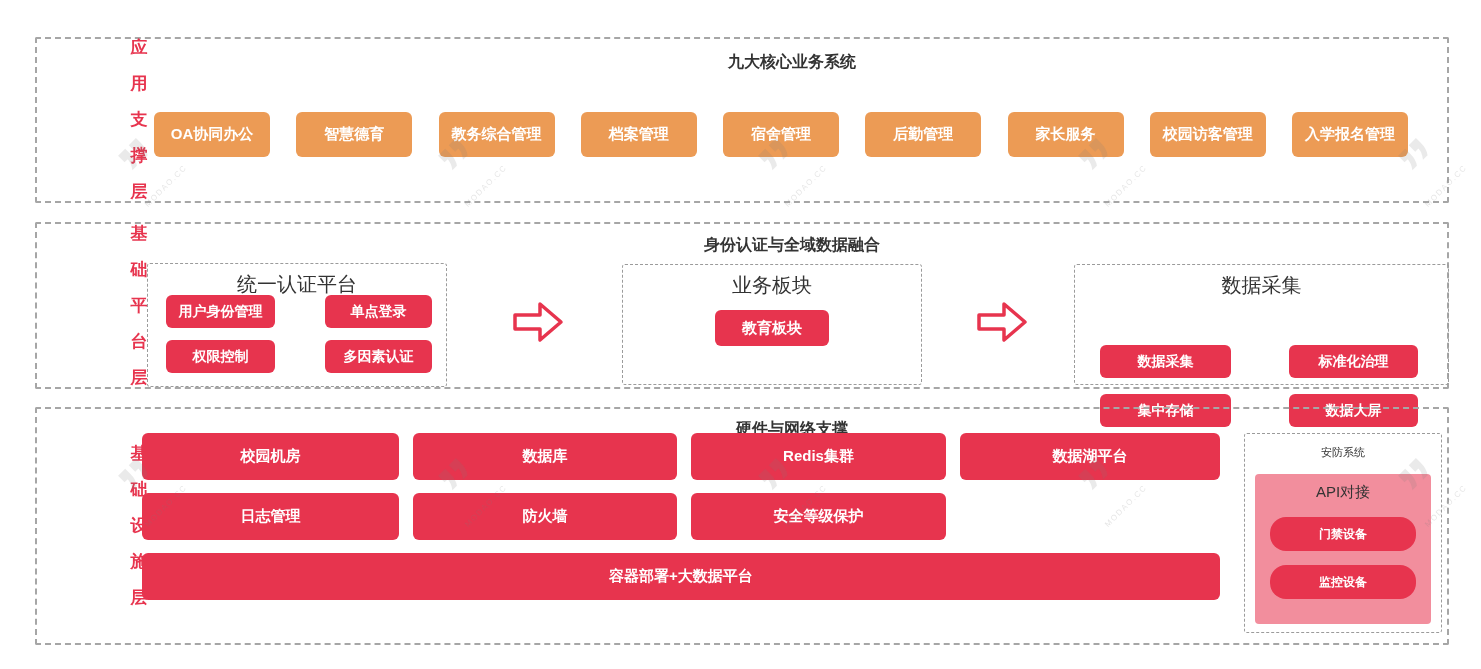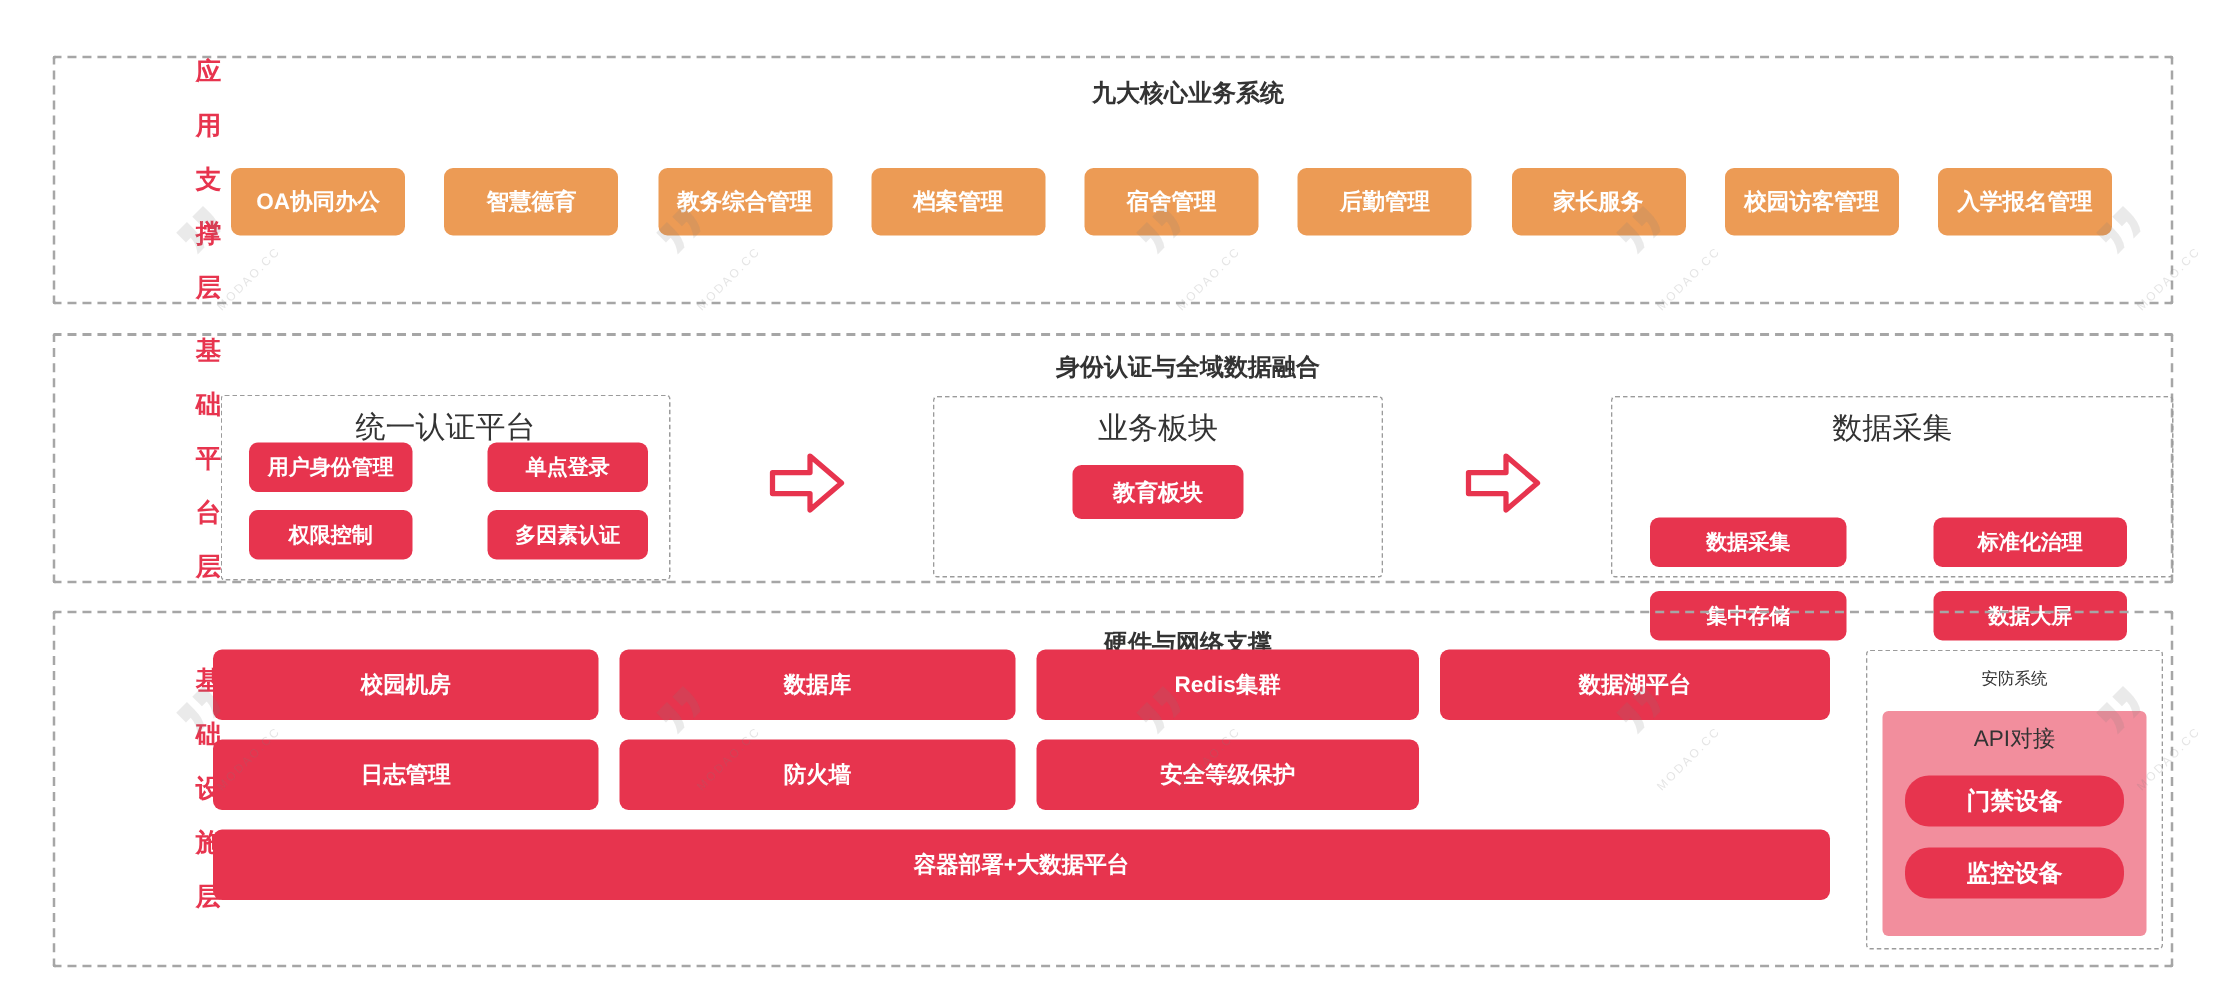--- a/index.html
+++ b/index.html
@@ -93,21 +93,21 @@
     color:#333; font-size:11px;
   }
   .api-box {
     position:absolute; left:10px; top:40px; width:176px; height:150px;
     background:#f28e9d; border-radius:4px;
   }
   .api-label {
     position:absolute; top:9px; left:0; right:0; text-align:center;
     color:#333; font-size:15px;
   }
-  .api-box .chip { position:absolute; left:15px; width:146px; height:34px; border-radius:16px; font-size:16px; }
+  .api-box .chip { position:absolute; left:15px; width:146px; height:34px; border-radius:16px; font-size:12px; }
   .api-chip-1 { top:43px; }
   .api-chip-2 { top:91px; }
 
   
   .wm {
     position:absolute; width:90px; height:90px; z-index:6;
     display:flex; flex-direction:column; align-items:center; justify-content:center;
     transform:rotate(-45deg); pointer-events:none; user-select:none;
   }
   .wm-glyph {

